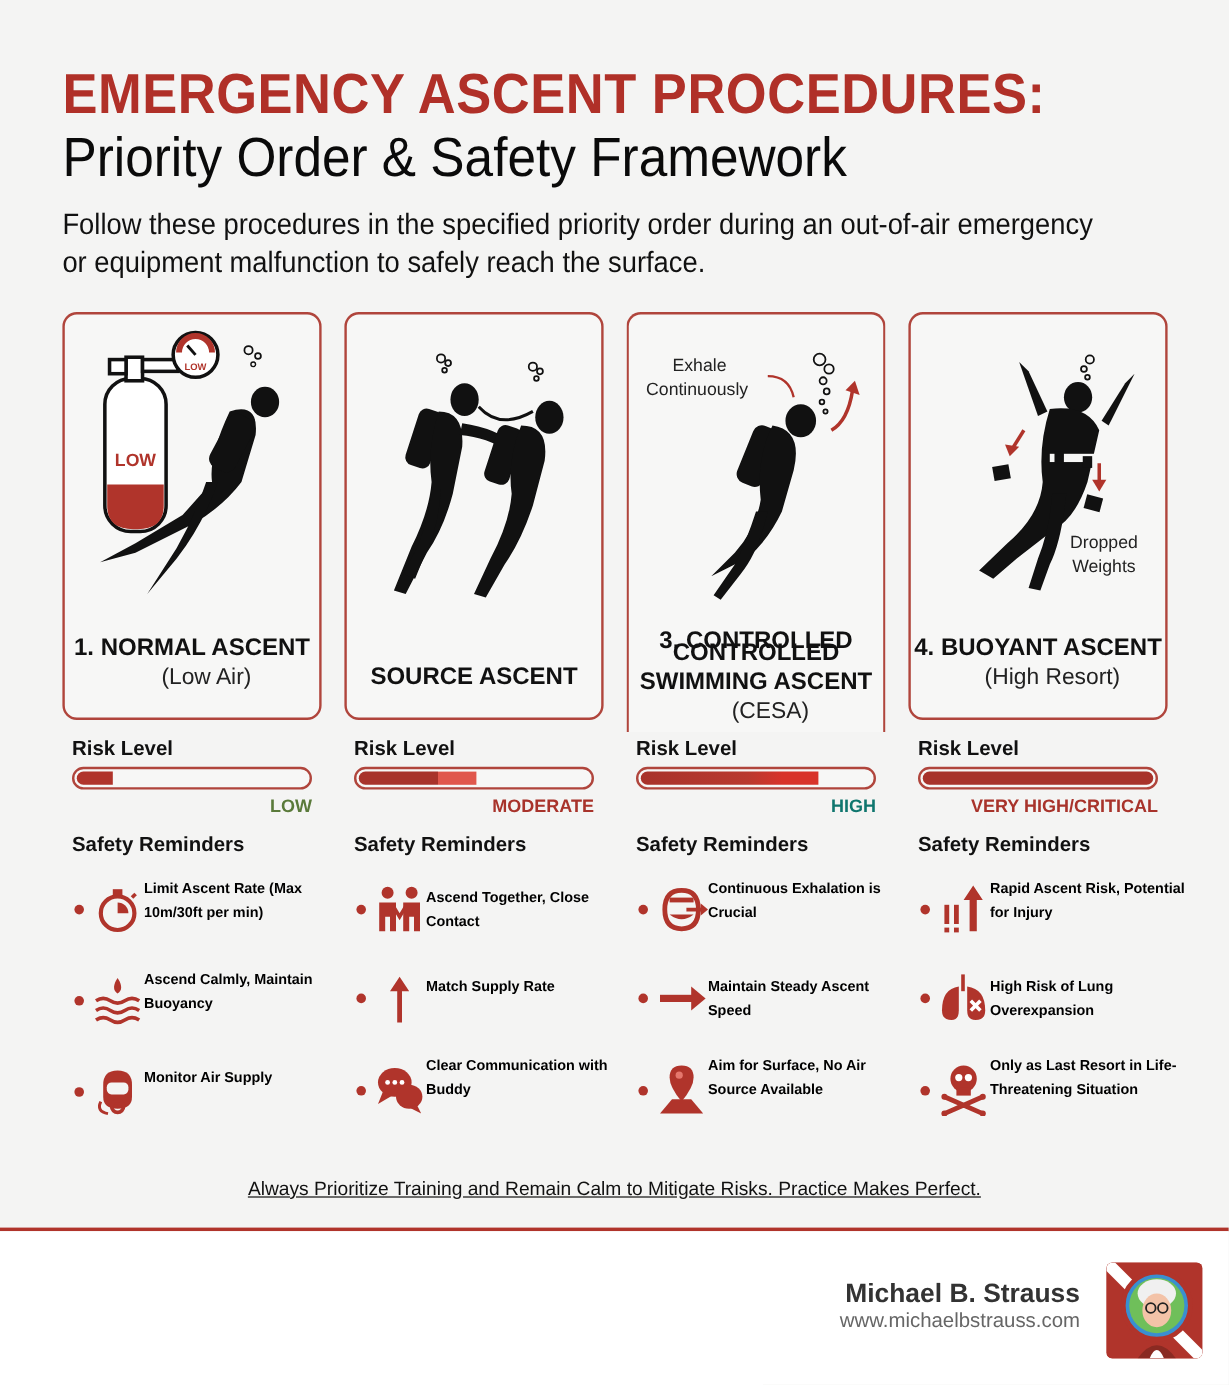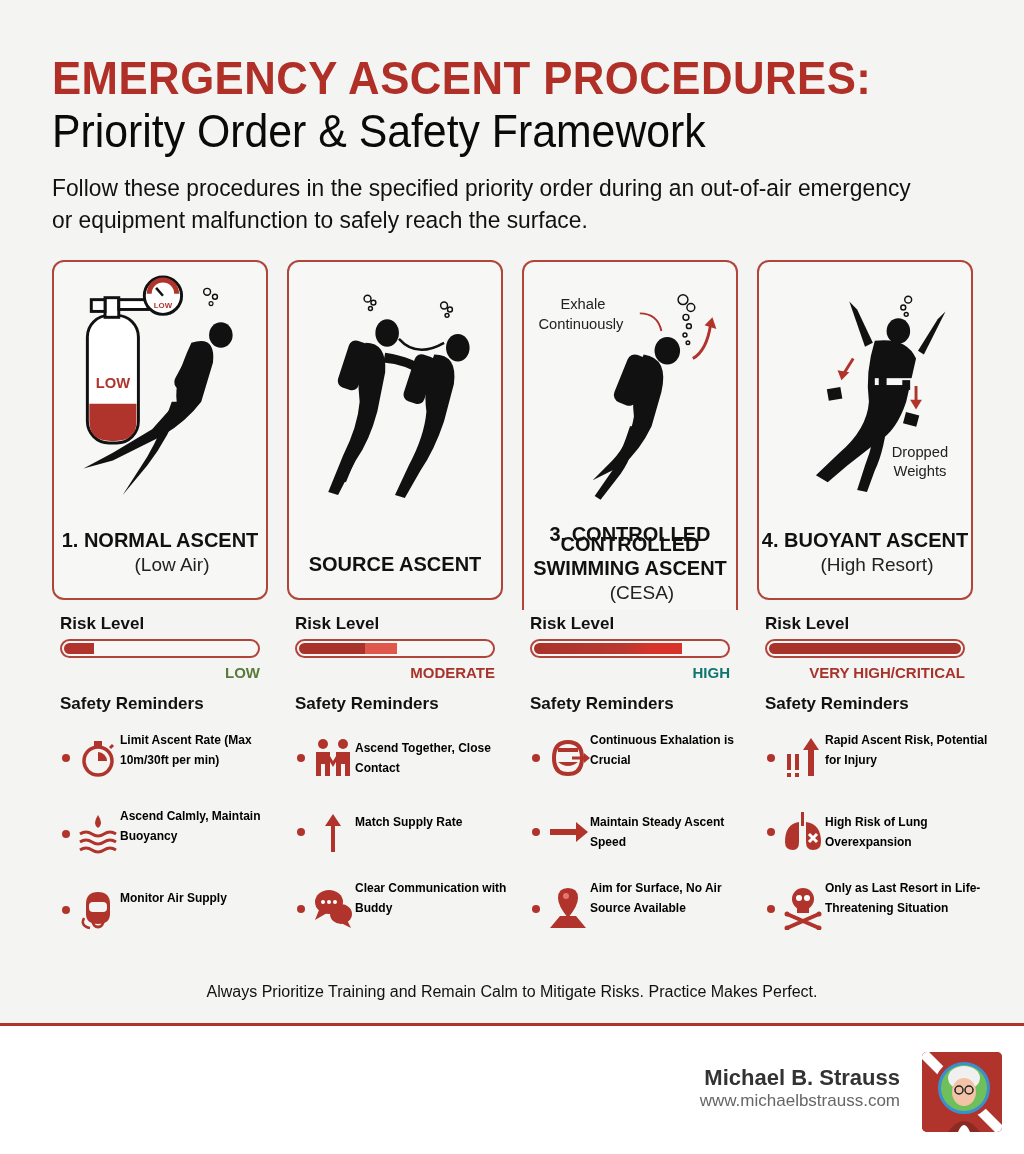--- a/index.html
+++ b/index.html
@@ -21,21 +21,21 @@
   .risk-bar { position: absolute; left: 8px; top: 639px; width: 200px; height: 19px; border: 2px solid #b0453c; border-radius: 10px; background: #f7f7f6; overflow: hidden; }
   .risk-fill { position: absolute; left: 2px; top: 2px; bottom: 2px; border-radius: 7px 0 0 7px; }
   .risk-value { position: absolute; right: 10px; top: 664px; font-weight: 700; font-size: 15px; text-align: right; white-space: nowrap; }
 
   .rem-title { position: absolute; left: 8px; top: 694px; font-weight: 700; font-size: 17px; color: #111; }
   .rem { position: absolute; left: 0; width: 240px; }
   .bullet { position: absolute; left: 10px; width: 8px; height: 8px; border-radius: 50%; background: #b0342b; }
   .rem-icon { position: absolute; left: 24px; width: 44px; height: 44px; }
   .rem-text { position: absolute; left: 68px; width: 170px; font-size: 12px; line-height: 20px; color: #000000; font-weight: bold; }
 
-  .tagline { position: absolute; left: 0; right: 0; top: 983px; text-align: center; font-size: 16px; color: #111; }
+  .tagline { position: absolute; left: 0; right: 0; top: 983px; text-align: center; font-size: 16px; color: #111; text-decoration: underline; }
   .divider { position: absolute; left: 0; right: 0; top: 1023px; height: 3px; background: #b0342b; }
   .footer { position: absolute; left: 0; right: 0; top: 1026px; bottom: 0; background: #ffffff; }
   .author { position: absolute; right: 124px; top: 1065px; font-weight: 700; font-size: 22px; color: #333; text-align: right; white-space: nowrap; }
   .url { position: absolute; right: 124px; top: 1091px; font-size: 17px; color: #666; white-space: nowrap; }
   .avatar { position: absolute; left: 922px; top: 1052px; width: 80px; height: 80px; border-radius: 5px; overflow: hidden; background: #b0342b; }
 </style>
 </head>
 <body>
 
 <div class="title-red">EMERGENCY ASCENT PROCEDURES:</div>

